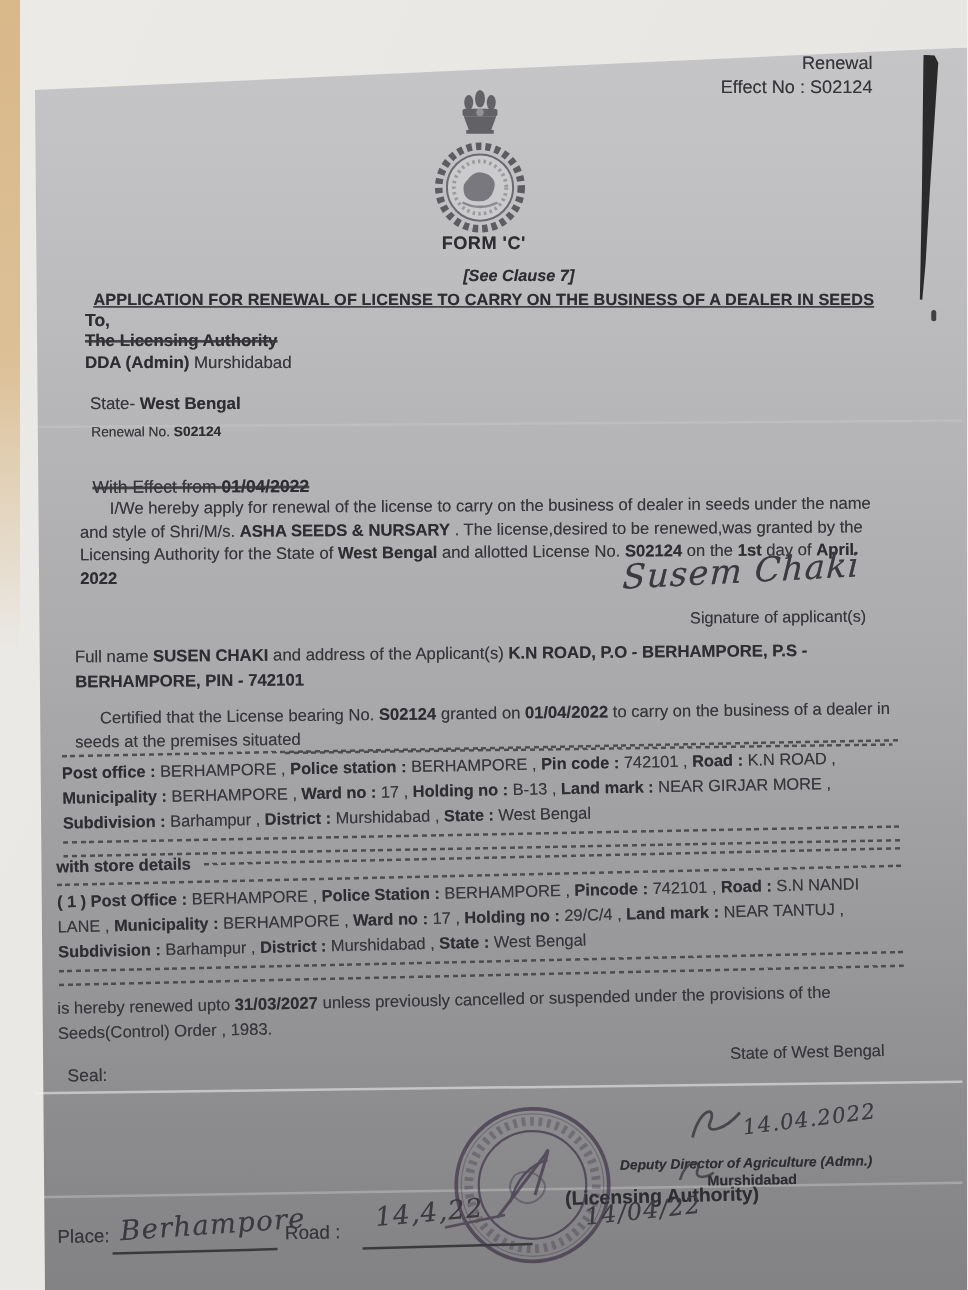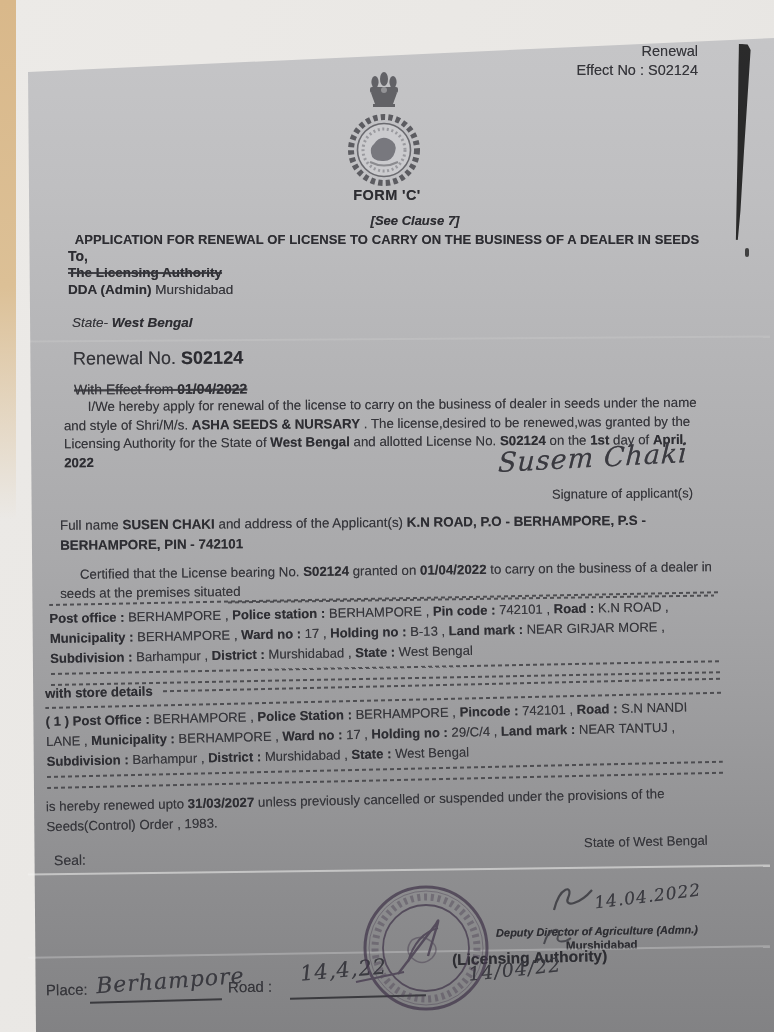--- a/index.html
+++ b/index.html
@@ -77,28 +77,28 @@
       <circle cx="46" cy="80" r="26.5" fill="#cbcbce" stroke="#6a6a6f" stroke-width="1.6"></circle>
       <circle cx="46" cy="80" r="21" fill="none" stroke="#6a6a6f" stroke-width="3" stroke-dasharray="2 2.6" opacity="0.5"></circle>
       <path d="M36 74 q6 -9 15 -5 q9 4 6 13 q-3 10 -13 9 q-10 0 -11 -8 q-1 -6 3 -9 Z" fill="#606068" opacity="0.78"></path>
       <path d="M32 92 q14 7 28 0" stroke="#606066" stroke-width="2" fill="none" opacity="0.6"></path>
     </g>
   </svg>
 </div>
 
 <div class="abs t center bold nw" style="top:186px;font-size:14.5px;letter-spacing:.4px;">FORM 'C'</div>
 <div class="abs t center bold nw" style="top:211px;font-size:13px;font-style:italic;left:28px;">[See Clause 7]</div>
-<div class="abs t center bold nw" style="top:230px;font-size:13px;letter-spacing:.1px;">APPLICATION FOR RENEWAL OF LICENSE TO CARRY ON THE BUSINESS OF A DEALER IN SEEDS</div>
+<div class="abs t center bold nw" style="top:230px;font-size:13px;letter-spacing:.1px;text-decoration:underline;">APPLICATION FOR RENEWAL OF LICENSE TO CARRY ON THE BUSINESS OF A DEALER IN SEEDS</div>
 
 <div class="abs t bold nw" style="left:68px;top:247px;font-size:14px;">To,</div>
 <div class="abs t bold nw strike" style="left:68px;top:263px;font-size:13.5px;">The Licensing Authority</div>
 <div class="abs t nw" style="left:68px;top:280px;font-size:13.5px;text-align:center;"><span class="b">DDA (Admin)</span><span> Murshidabad</span></div>
-<div class="abs t nw" style="left:72px;top:313px;font-size:13.5px;font-style:italic;"><span>State- </span><span class="b">West Bengal</span></div>
+<div class="abs t nw" style="left:72px;top:313px;font-size:13.5px;"><span>State- </span><span class="b">West Bengal</span></div>
 
-<div class="abs t nw" style="left:73px;top:349px;font-size:18px;transform:rotate(-.3deg);"><span>Renewal No. </span><span class="b">S02124</span></div>
+<div class="abs t nw" style="left:73px;top:337px;font-size:11px;transform:rotate(-.3deg);"><span>Renewal No. </span><span class="b">S02124</span></div>
 <div class="abs t nw strike" style="left:74px;top:380px;font-size:14px;transform:rotate(-.3deg);"><span>With Effect from </span><span class="b">01/04/2022</span></div>
 
 <div class="abs t para" style="left:64px;top:396px;width:650px;line-height:18.6px;text-indent:24px;transform:rotate(-.4deg);"><span>I/We hereby apply for renewal of the license to carry on the business of dealer in seeds under the name and style of Shri/M/s. </span><span class="b">ASHA SEEDS &amp; NURSARY</span><span> . The license,desired to be renewed,was granted by the Licensing Authority for the State of </span><span class="b">West Bengal</span><span> and allotted License No. </span><span class="b">S02124</span><span> on the </span><span class="b">1st</span><span> day of </span><span class="b">April 2022</span></div>
 
 <div class="abs hand nw" style="left:498px;top:442px;font-size:27px;transform:rotate(-3deg) skewX(-6deg);">Susem Chaki</div>
 <div class="abs t nw" style="left:552px;top:484px;font-size:13px;transform:rotate(-.6deg);">Signature of applicant(s)</div>
 
 <div class="abs t para" style="left:60px;top:513px;width:658px;line-height:19.5px;font-size:13.4px;transform:rotate(-.5deg);"><span>Full name </span><span class="b">SUSEN CHAKI</span><span> and address of the Applicant(s) </span><span class="b">K.N ROAD, P.O - BERHAMPORE, P.S - BERHAMPORE, PIN - 742101</span></div>
 
 <div class="abs t para" style="left:60px;top:561px;width:664px;line-height:19px;text-indent:20px;transform:rotate(-.7deg);"><span>Certified that the License bearing No. </span><span class="b">S02124</span><span> granted on </span><span class="b">01/04/2022</span><span> to carry on the business of a dealer in seeds at the premises situated</span></div>

